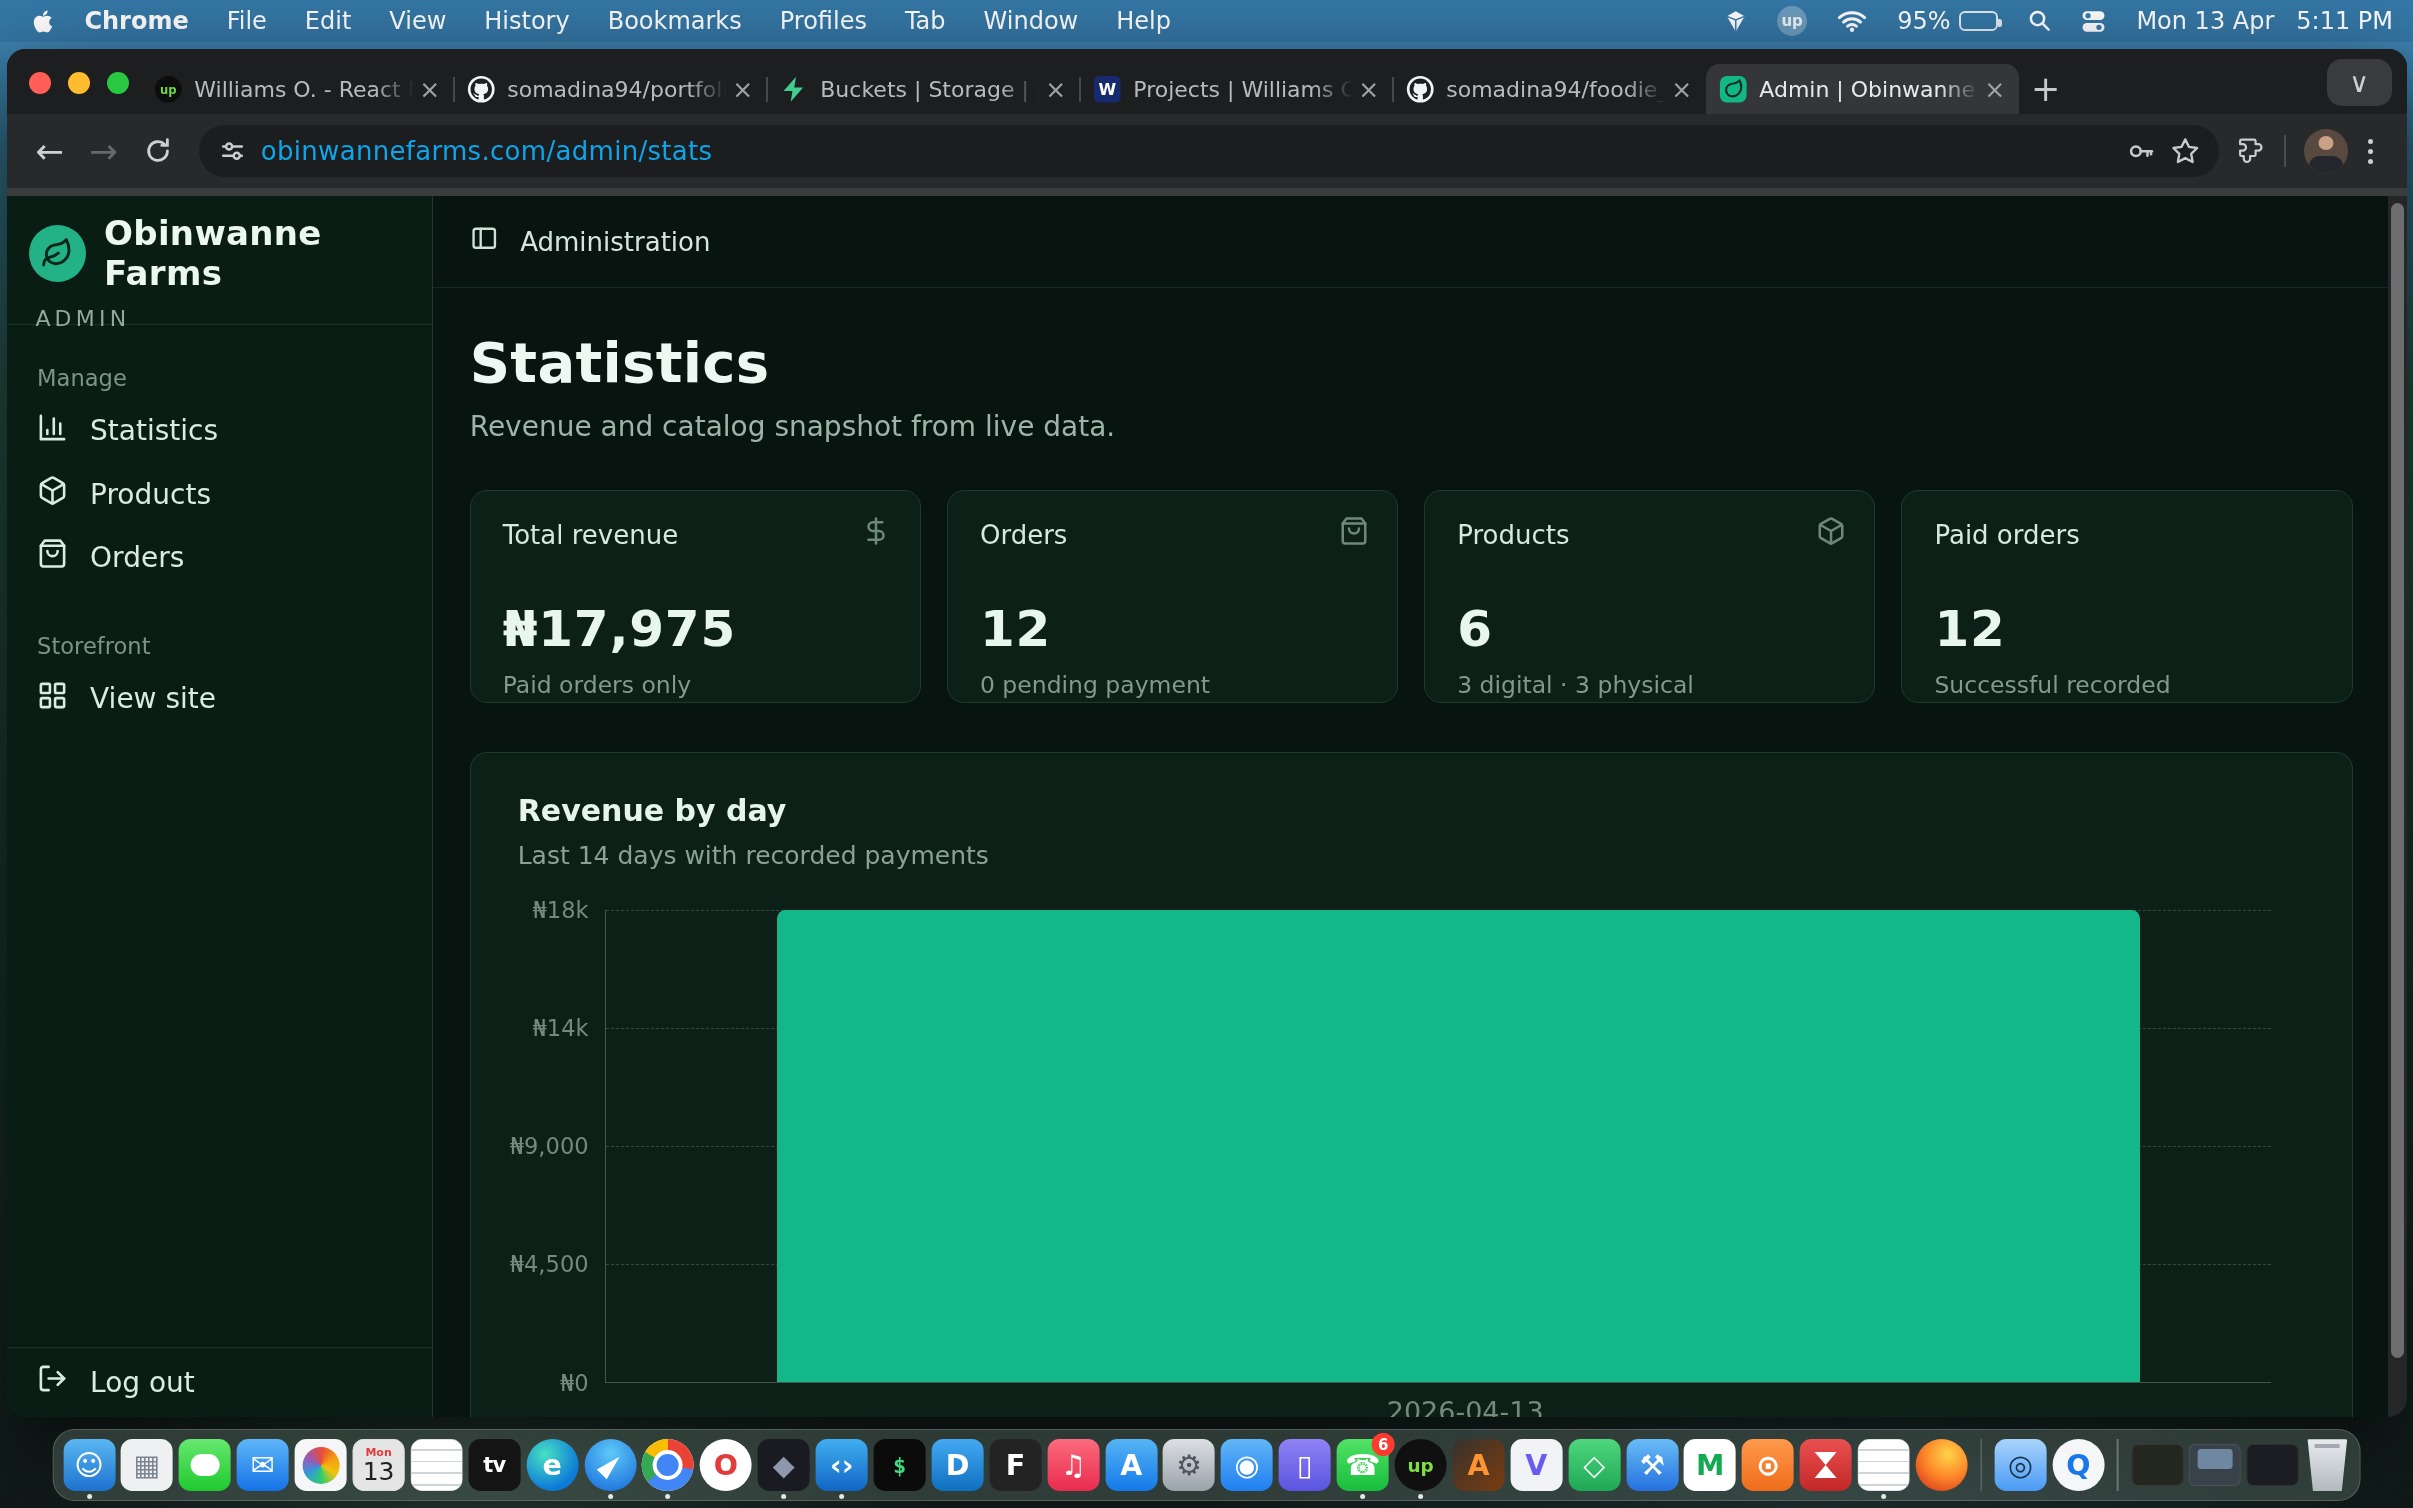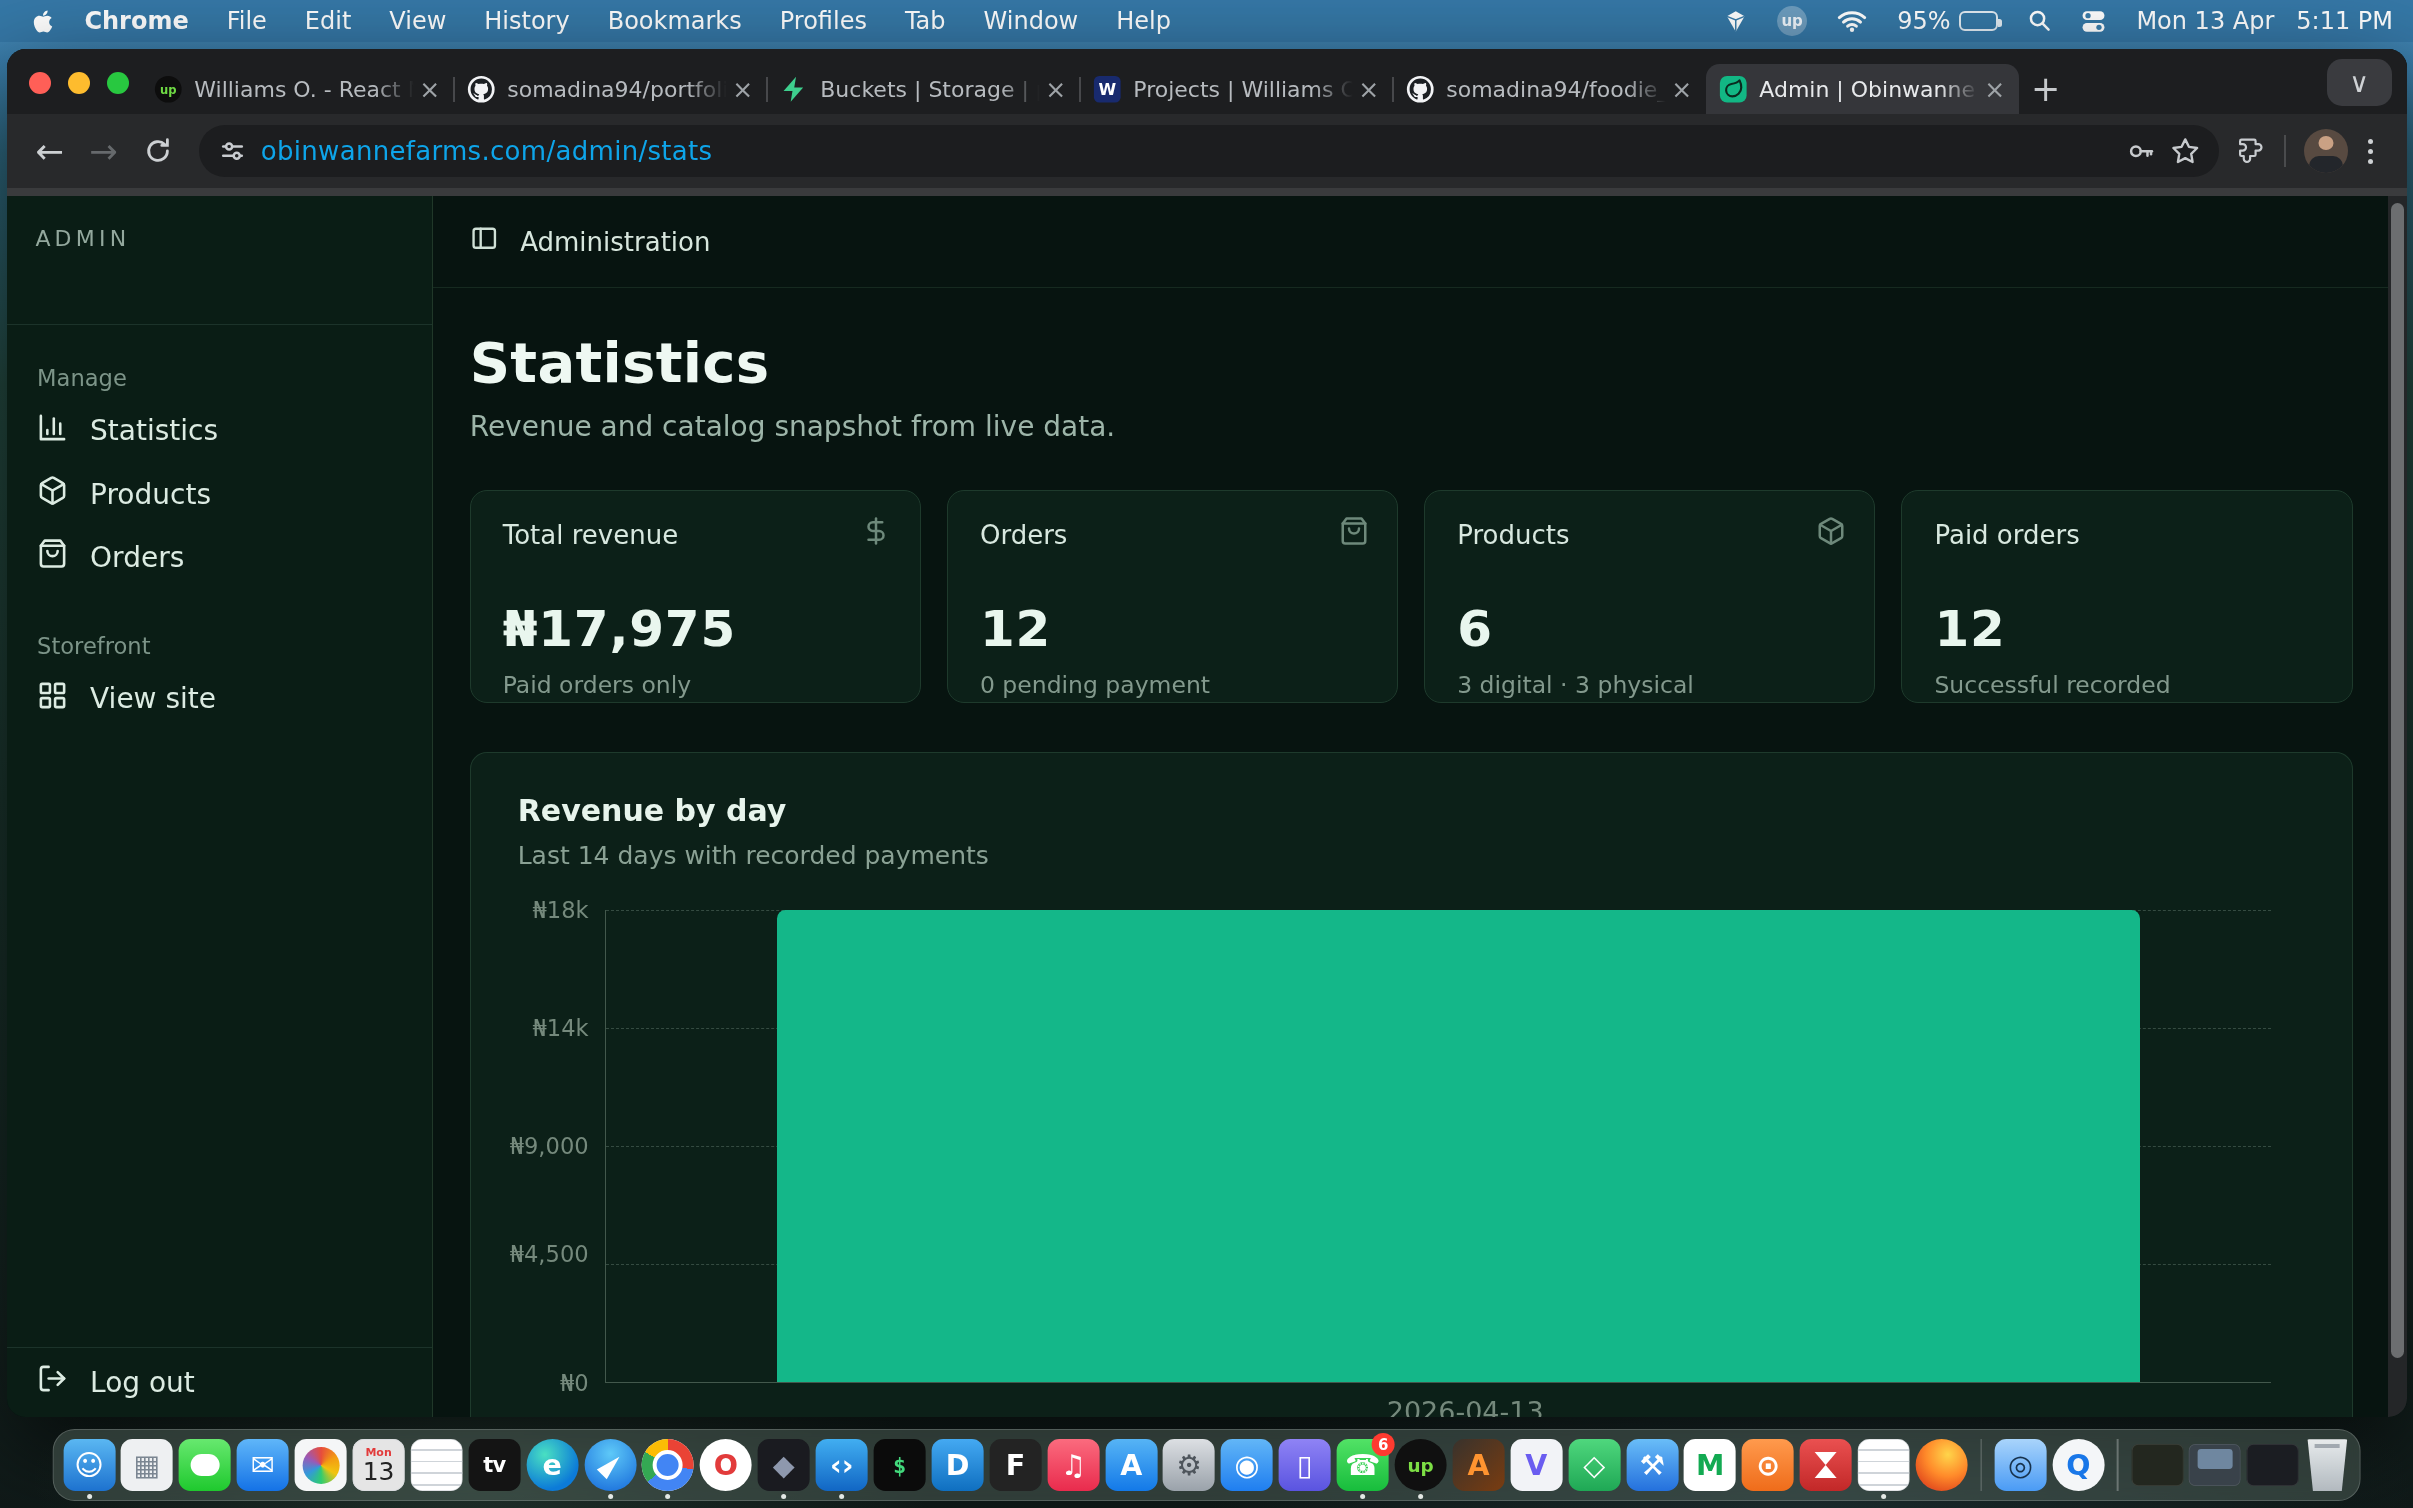--- a/index.html
+++ b/index.html
@@ -336,20 +336,29 @@
         <i></i>
         <i></i>
       </span>
   </div>
   <div class="toolbar-edge"></div>
 
   <div class="content">
 
     <div class="sidebar">
       <div class="side-header">
+        <div class="brand-row">
+          <span class="logo-circle">
+            <svg class="lucide" width="32" height="32" viewBox="0 0 24 24" style="color:#0b2519; stroke-width:2.2">
+                <path d="M11 20A7 7 0 0 1 9.8 6.1C15.5 5 17 4.48 19 2c1 2 2 4.18 2 8 0 5.5-4.78 10-10 10Z"></path>
+                <path d="M2 21c0-3 1.85-5.36 5.08-6C9.5 14.52 12 13 13 12"></path>
+              </svg>
+          </span>
+          <span class="brand">Obinwanne Farms</span>
+        </div>
         <div class="role">ADMIN</div>
       </div>
       <div class="side-nav">
         <div class="nav-label">Manage</div>
 
           <div class="nav-item">
             <span><svg class="lucide" viewBox="0 0 24 24">
                 <path d="M3 3v18h18"></path>
                 <path d="M18 17V9"></path>
                 <path d="M13 17V5"></path>
@@ -461,21 +470,21 @@
 
         </div>
 
         <div class="chart-card">
           <div class="chart-title">Revenue by day</div>
           <div class="chart-sub">Last 14 days with recorded payments</div>
           <div class="plot">
             <div class="bar" style="height: 472px; background: rgb(20, 183, 137);"></div>
             <div class="xtick">2026-04-13</div>
           <div class="ytick" style="top: 473px;">₦0</div>
-              <div class="ytick" style="top: 344px;">₦4,500</div>
+              <div class="ytick" style="top: 354px;">₦4,500</div>
               <div class="gridline" style="top: 354px;"></div>
               <div class="ytick" style="top: 236px;">₦9,000</div>
               <div class="gridline" style="top: 236px;"></div>
               <div class="ytick" style="top: 118px;">₦14k</div>
               <div class="gridline" style="top: 118px;"></div>
               <div class="ytick" style="top: 0px;">₦18k</div>
               <div class="gridline" style="top: 0px;"></div>
             </div>
         </div>
       </div>

